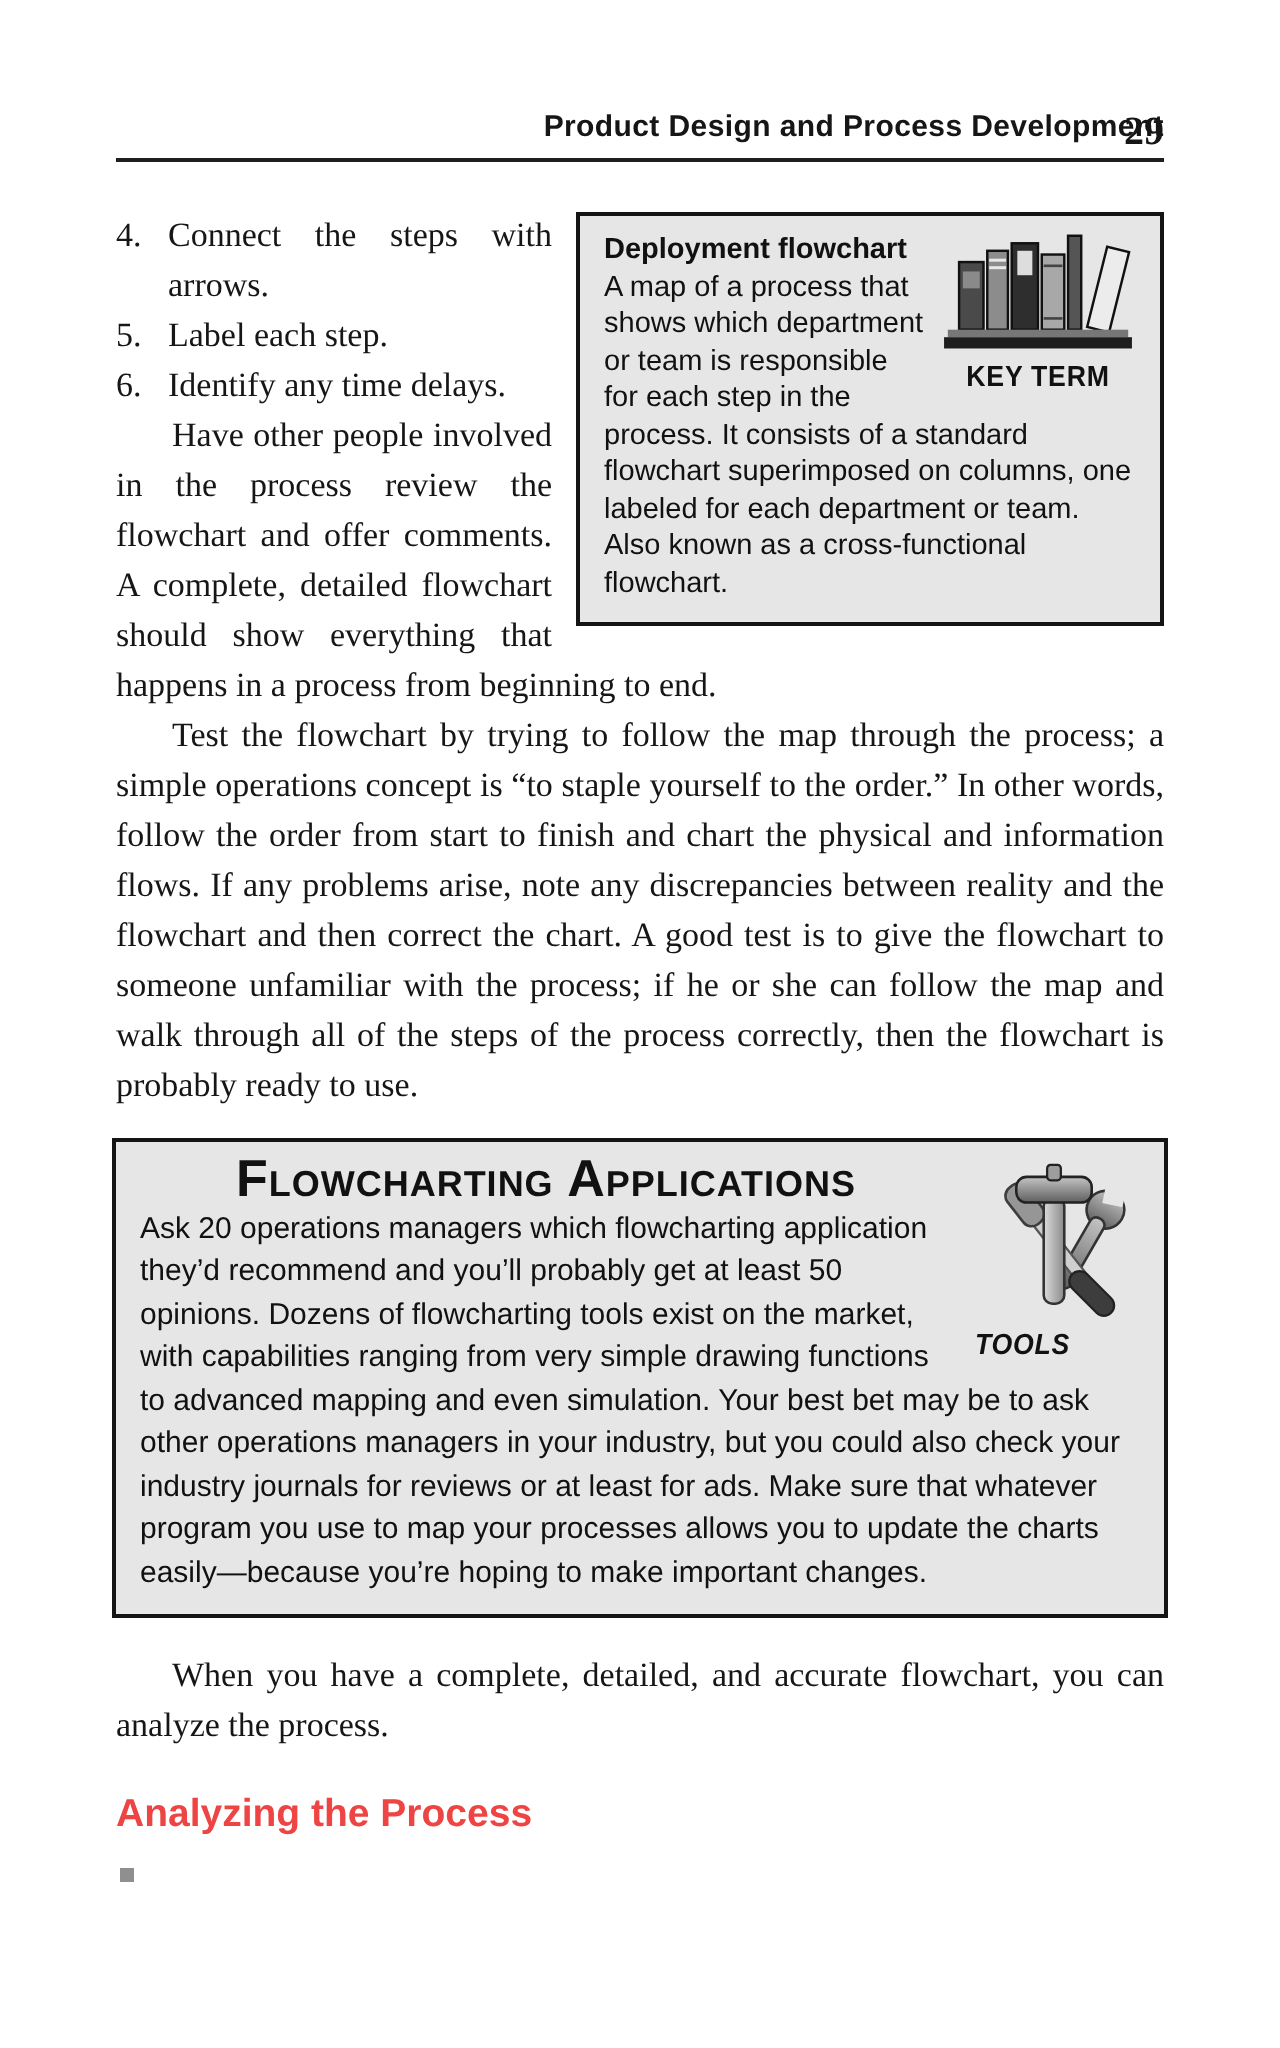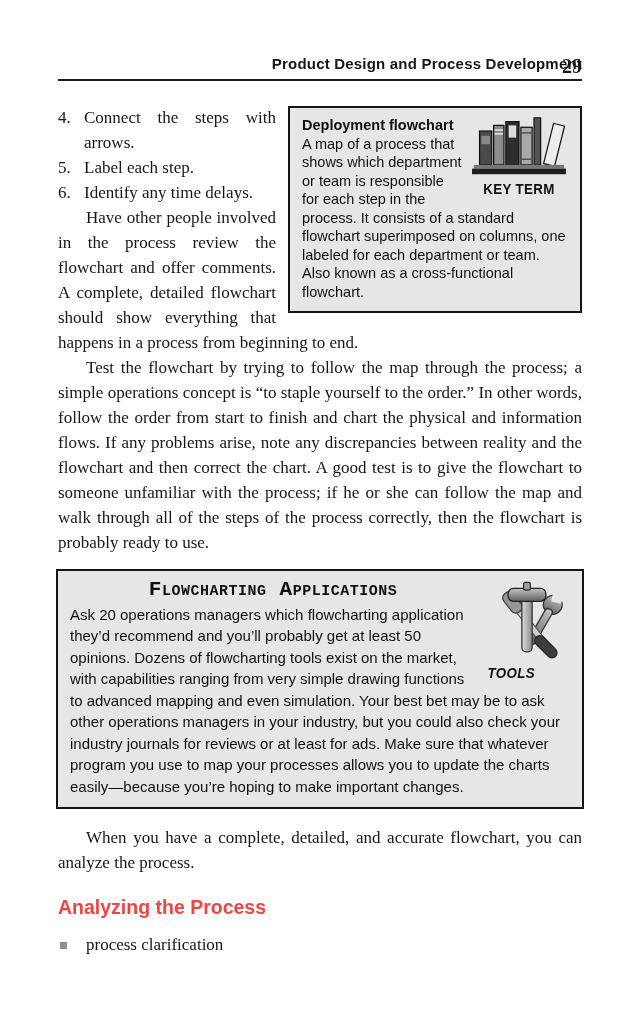--- a/index.html
+++ b/index.html
@@ -81,24 +81,24 @@
     border: 2px solid #141414;
     padding: 6px 12px 10px 12px;
     font-family: "Liberation Sans", sans-serif;
     font-size: 15px;
     line-height: 21.5px;
     color: #111;
   }
   .tools-icon-block { float: right; width: 86px; text-align: left; margin: 4px 0 2px 8px; font-style: italic; }
   .tools-title {
     text-align: center;
-    font-family: Liberation Mono, monospace;
+    font-family: Liberation Sans, sans-serif;
     font-weight: bold;
     font-variant: small-caps;
-    font-size: 21px;
+    font-size: 26px;
     letter-spacing: 0.5px;
     margin: 2px 0 3px 0;
   }
   .tools-body { margin: 0; }
 
   
   .section-heading {
     font-family: "Liberation Sans", sans-serif;
     font-weight: bold;
     font-size: 19.5px;
@@ -209,18 +209,17 @@
     </aside>
 
     <p class="para">When you have a complete, detailed, and accurate flowchart, you can analyze the process.</p>
 
     <h2 class="section-heading">Analyzing the Process</h2>
 
 
     <div class="bullet-list">
       <div class="bullet-item">
         <span class="bullet-square"></span>
-        <span class="bullet-text">process clarification</span>
       </div>
     </div>
 
   </div>
 </div>
 
 </body></html>

